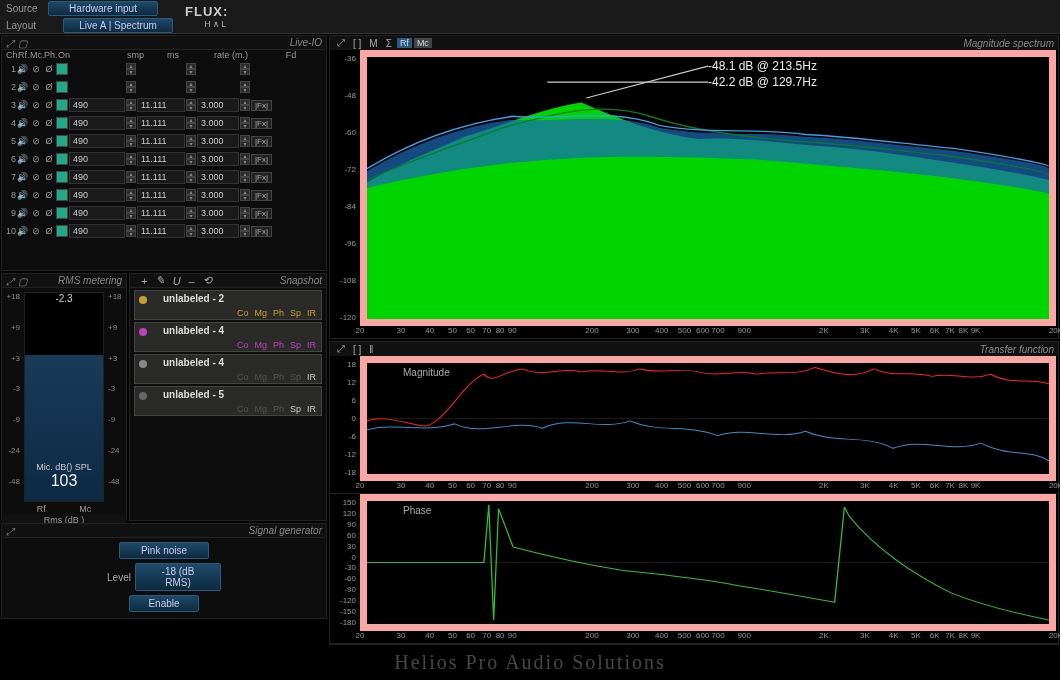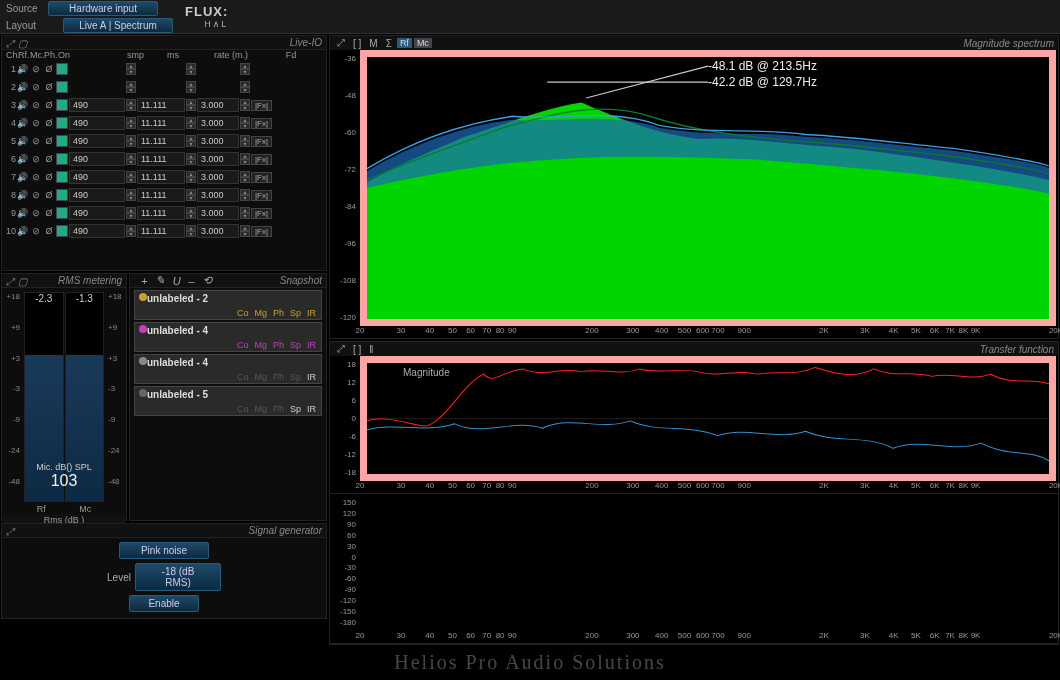--- a/index.html
+++ b/index.html
@@ -42,21 +42,21 @@
 .meters{flex:1;display:flex;gap:1px;padding:2px 2px 0;position:relative}
 .meter{flex:1;background:linear-gradient(#400 0%,#400 5%,#000 5%,#000 30%,#1a3a5a 30%,#0d2a44 100%);border:1px solid #222;position:relative}
 .meter-label-top{position:absolute;top:0;left:0;right:0;text-align:center;font-size:10px;color:#ccc;background:#000}
 .rms-bottom{position:absolute;bottom:12px;left:0;right:0;text-align:center;color:#ccc;font-size:9px}
 .splval{font-size:16px;color:#eee}
 .rf-mc{display:flex;justify-content:space-around;font-size:9px;color:#999;padding:0 18px}
 .rmsdb{text-align:center;font-size:9px;color:#999;background:#111;padding:1px}
 .snap{flex:1}
 .snap-tools{display:flex;gap:2px;padding:2px 4px;font-size:11px;color:#aaa;align-items:center}
 .snap-item{display:flex;align-items:center;margin:2px 4px;background:#2a2a28;border:1px solid #444;height:30px;padding:2px 4px;gap:4px;font-size:10px;flex-direction:column;align-items:stretch;justify-content:center}
-.snap-row1{display:flex;align-items:flex-start;gap:0}
+.snap-row1{display:flex;align-items:flex-end;gap:16px}
 .snap-dot{width:8px;height:8px;border-radius:50%}
 .snap-labels{display:flex;gap:4px;justify-content:flex-end;font-size:9px}
 .snap-labels span{padding:0 1px}
 .siggen{height:96px}
 .sg-body{padding:4px;display:flex;flex-direction:column;gap:4px;align-items:center}
 .sg-btn{background:linear-gradient(#1d4a6a,#0d2a3f);border:1px solid #2a5a7a;color:#cce;padding:2px 12px;font-size:10px;cursor:pointer;border-radius:2px;width:90px;text-align:center}
 .sg-row{display:flex;gap:4px;align-items:center}
 .right{flex:1;display:flex;flex-direction:column}
 .chart-panel{flex:1;position:relative;background:#000;border:1px solid #222;margin:1px}
 .chart-hdr{display:flex;justify-content:space-between;align-items:center;height:14px;padding:0 4px;background:#111;font-style:italic;color:#888}
@@ -372,23 +372,20 @@
               <div>+9</div>
               <div>+3</div>
               <div>-3</div>
               <div>-9</div>
               <div>-24</div>
               <div>-48</div>
             </div>
           <div class="meters">
             <div class="meter">
                 <div class="meter-label-top">-2.3</div>
-              </div>
-            <div class="meter">
-                <div class="meter-label-top">-1.3</div>
               </div>
             <div class="rms-bottom">
                 <div>Mic. dB() SPL</div>
                 <div class="splval">103</div>
               </div>
           </div>
           <div class="scale" id="rms-scale-r" style="text-align:left">
               <div>+18</div>
               <div>+9</div>
               <div>+3</div>
@@ -620,20 +617,27 @@
               <div>60</div>
               <div>30</div>
               <div>0</div>
               <div>-30</div>
               <div>-60</div>
               <div>-90</div>
               <div>-120</div>
               <div>-150</div>
               <div>-180</div>
             </div>
+          <div class="plot">
+            <div class="chart-sub-label" style="top:4px">Phase</div>
+            <svg viewBox="0 0 700 160" preserveAspectRatio="none">
+              <line class="hline" x1="0" y1="80" x2="700" y2="80"></line>
+              <path d="M0,80 L120,80 L125,5 L130,155 L135,10 L150,60 C180,70 220,82 260,90 C300,96 340,100 380,110 C420,118 450,125 480,132 L490,8 L495,20 C520,60 560,95 600,120 C640,140 680,150 700,155" stroke="#30C030" stroke-width="1.3" fill="none"></path>
+            </svg>
+          </div>
           <div class="xaxis" id="phase-x">
               <span class="xt" style="left: 0%;">20</span>
               <span class="xt" style="left: 5.87669%;">30</span>
               <span class="xt" style="left: 10.0193%;">40</span>
               <span class="xt" style="left: 13.2948%;">50</span>
               <span class="xt" style="left: 15.896%;">60</span>
               <span class="xt" style="left: 18.2081%;">70</span>
               <span class="xt" style="left: 20.1349%;">80</span>
               <span class="xt" style="left: 21.869%;">90</span>
               <span class="xt" style="left: 33.3333%;">200</span>

